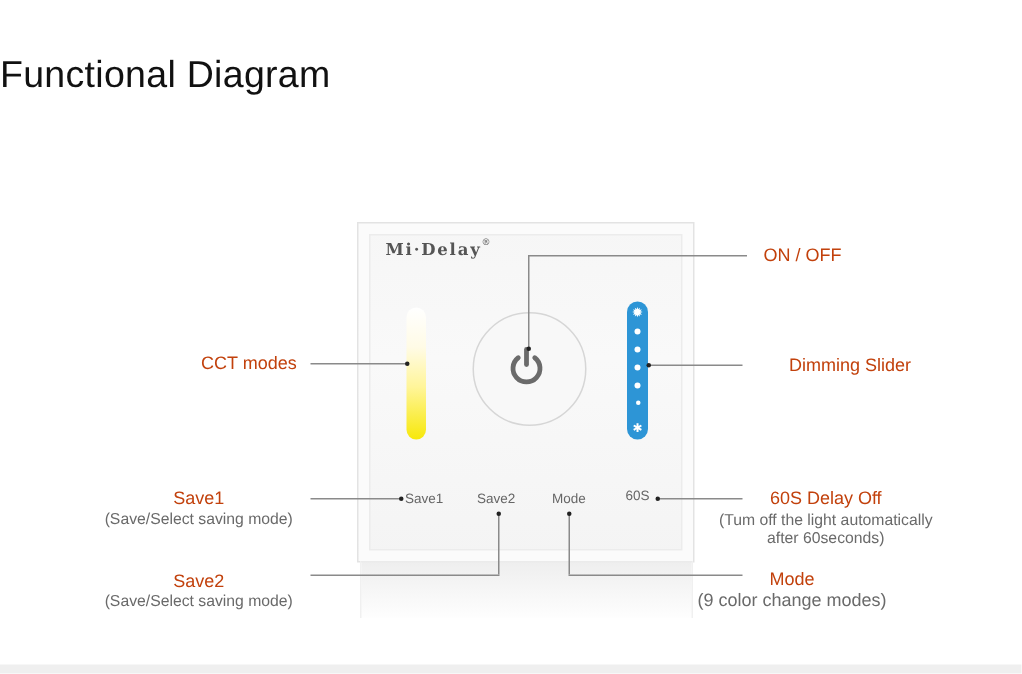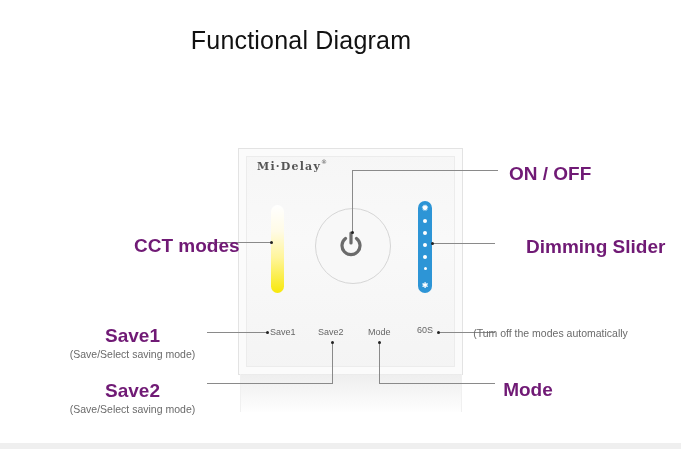--- a/index.html
+++ b/index.html
@@ -4,21 +4,21 @@
 <style>
   html, body { margin: 0; padding: 0; }
   body {
     width: 681px; height: 449px; position: relative; overflow: hidden;
     background: #ffffff;
     font-family: "Liberation Sans", "DejaVu Sans", sans-serif;
     color: #1a1a1a;
   }
   .abs { position: absolute; }
   .title {
-    left: 0; width: 602px; top: 26px; text-align: center;
+    left: 0; width: 602px; top: 36px; 
     font-size: 25px; color: #111; letter-spacing: 0.2px;
   }
   .panel {
     left: 238px; top: 148px; width: 223px; height: 225px;
     background: linear-gradient(180deg, #f6f6f6 0%, #f9f9f9 40%, #f4f4f4 100%);
     border: 1px solid #e3e3e3;
     box-shadow: inset 0 0 0 7px #fbfbfb, inset 0 0 0 8px #ececec;
   }
   .reflection {
     left: 240px; top: 374px; width: 220px; height: 38px;
@@ -41,21 +41,21 @@
   .power-icon { left: 337px; top: 230px; width: 28px; height: 28px; }
   .dim {
     left: 418px; top: 201px; width: 14px; height: 92px; border-radius: 7px;
     background: #2d95d6;
   }
   .dim .dot { position: absolute; left: 5px; width: 4px; height: 4px; border-radius: 50%; background: #fff; }
   .dim .glyph { position: absolute; left: 0; width: 14px; text-align: center; color: #fff; font-size: 9px; line-height: 9px; }
   .btn-label { font-size: 9px; color: #666; }
   .line { background: #8a8a8a; }
   .dotm { width: 3px; height: 3px; border-radius: 50%; background: #222; }
-  .lbl { font-size: 19px; color: #701a75; font-weight: bold; }
+  .lbl { font-size: 12px; color: #c2410c; }
   .sub { font-size: 10.5px; color: #6a6a6a; }
   .bottom-strip { left: 0; top: 443px; width: 681px; height: 6px; background: #efefef; }
 </style>
 </head>
 <body>
 
 <div class="abs title">Functional Diagram</div>
 
 <div class="abs panel"></div>
 <div class="abs reflection"></div>
@@ -118,20 +118,23 @@
 
 <div class="abs" style="left:60px;top:380px;width:145px;text-align:center">
   <div class="lbl">Save2</div>
   <div class="sub" style="margin-top:1px">(Save/Select saving mode)</div>
 </div>
 
 <div class="abs lbl" style="left:509px;top:163px">ON / OFF</div>
 <div class="abs lbl" style="left:526px;top:236px">Dimming Slider</div>
 
 <div class="abs" style="left:468px;top:325px;width:165px;text-align:center">
-  <div class="sub" style="margin-top:2px;line-height:12px">(Tum off the modes automatically</div>
+  <div class="lbl">60S Delay Off</div>
+  <div class="sub" style="margin-top:2px;line-height:12px">(Tum off the light automatically</div>
+  <div class="sub" style="line-height:12px">after 60seconds)</div>
 </div>
 
 <div class="abs" style="left:448px;top:379px;width:160px;text-align:center">
   <div class="lbl">Mode</div>
+  <div class="sub" style="font-size:12px;margin-top:0">(9 color change modes)</div>
 </div>
 
 <div class="abs bottom-strip"></div>
 
 </body></html>

